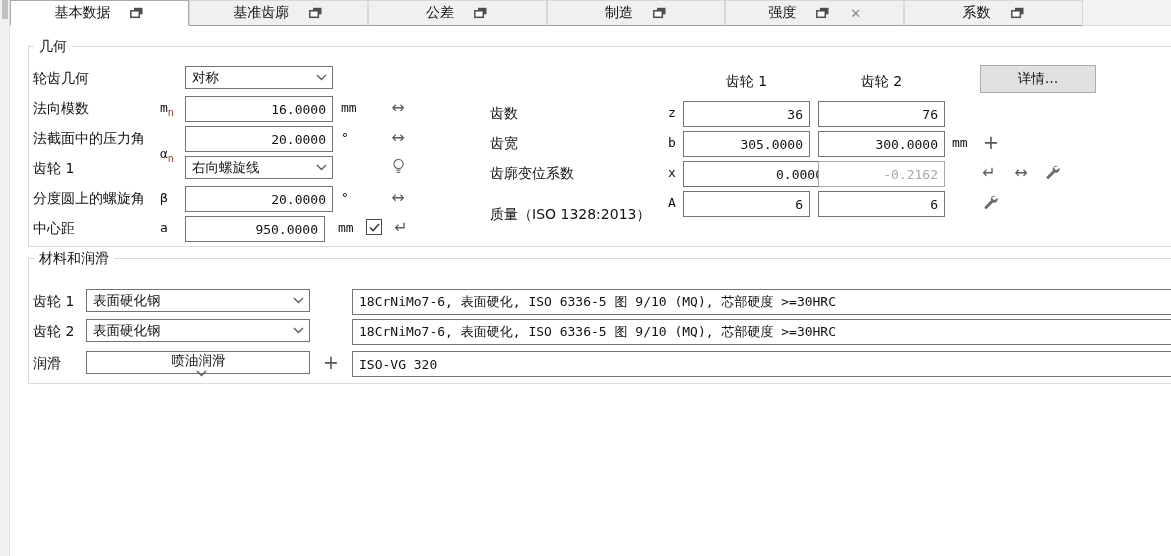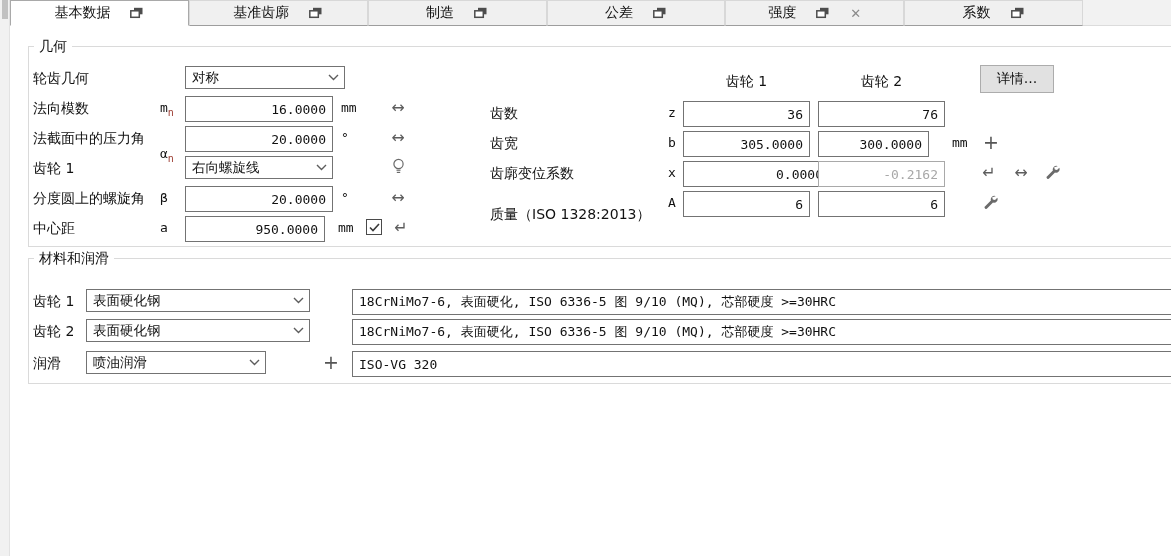--- a/index.html
+++ b/index.html
@@ -73,30 +73,30 @@
     <div class="tab">
       <span class="tab-label">基准齿廓</span>
       <span>
           <svg width="14" height="12" viewBox="0 0 14 12">
             <rect x="4" y="0.8" width="8.5" height="6.5" fill="#4d4d4d"></rect>
             <rect x="0.8" y="3.8" width="8.5" height="6.5" fill="#ffffff" stroke="#4d4d4d" stroke-width="1.5"></rect>
           </svg>
         </span>
     </div>
     <div class="tab">
+      <span class="tab-label">公差</span>
+      <span>
+          <svg width="14" height="12" viewBox="0 0 14 12">
+            <rect x="4" y="0.8" width="8.5" height="6.5" fill="#4d4d4d"></rect>
+            <rect x="0.8" y="3.8" width="8.5" height="6.5" fill="#ffffff" stroke="#4d4d4d" stroke-width="1.5"></rect>
+          </svg>
+        </span>
+    </div>
+    <div class="tab">
       <span class="tab-label">制造</span>
-      <span>
-          <svg width="14" height="12" viewBox="0 0 14 12">
-            <rect x="4" y="0.8" width="8.5" height="6.5" fill="#4d4d4d"></rect>
-            <rect x="0.8" y="3.8" width="8.5" height="6.5" fill="#ffffff" stroke="#4d4d4d" stroke-width="1.5"></rect>
-          </svg>
-        </span>
-    </div>
-    <div class="tab">
-      <span class="tab-label">公差</span>
       <span>
           <svg width="14" height="12" viewBox="0 0 14 12">
             <rect x="4" y="0.8" width="8.5" height="6.5" fill="#4d4d4d"></rect>
             <rect x="0.8" y="3.8" width="8.5" height="6.5" fill="#ffffff" stroke="#4d4d4d" stroke-width="1.5"></rect>
           </svg>
         </span>
     </div>
     <div class="tab">
       <span class="tab-label">强度</span>
       <span>
@@ -116,21 +116,21 @@
           </svg>
         </span>
     </div>
   </div>
   <div class="tabfill"></div>
 
   <div class="groupbox" style="left:28px; top:46px; width:1150px; height:201px;"></div>
   <span class="legend" style="left:34px; top:38px;">几何</span>
 
   <span class="lbl" style="left:33px; top:68px;">轮齿几何</span>
-  <div class="combo" style="left:185px; top:66px; width:160px;">
+  <div class="combo" style="left:185px; top:66px; width:148px;">
     <span>对称</span>
     <span class="chev">
         <svg width="11" height="7" viewBox="0 0 11 7">
           <polyline points="1,1 5.5,5.5 10,1" fill="none" stroke="#5d5d5d" stroke-width="1.4"></polyline>
         </svg>
       </span>
   </div>
 
   <span class="lbl" style="left:33px; top:98px;">法向模数</span>
   <span class="sym" style="left:160px; top:98px;"><span>m</span><sub>n</sub></span>
@@ -173,31 +173,31 @@
   <span class="unit" style="left:338px; top:216px;">mm</span>
   <div class="cb" style="left:366px; top:219px;">
     <svg width="11" height="9" viewBox="0 0 11 9">
         <polyline points="1,4.5 4,7.5 10,1" fill="none" stroke="#3a3a3a" stroke-width="1.6"></polyline>
       </svg>
   </div>
   <span class="gicon" style="left:392px; top:216px; width:18px;">↵</span>
 
   <div class="colhdr" style="left:683px; top:72px; width:127px;">齿轮 1</div>
   <div class="colhdr" style="left:818px; top:72px; width:127px;">齿轮 2</div>
-  <div class="btn" style="left:980px; top:65px; width:74px; height:28px;">详情…</div>
+  <div class="btn" style="left:980px; top:65px; width:116px; height:28px;">详情…</div>
 
   <span class="lbl" style="left:490px; top:103px;">齿数</span>
   <span class="sym" style="left:668px; top:103px;">z</span>
   <div class="field" style="left:683px; top:101px; width:127px;">36</div>
   <div class="field" style="left:818px; top:101px; width:127px;">76</div>
 
   <span class="lbl" style="left:490px; top:133px;">齿宽</span>
   <span class="sym" style="left:668px; top:133px;">b</span>
   <div class="field" style="left:683px; top:131px; width:127px;">305.0000</div>
-  <div class="field" style="left:818px; top:131px; width:111px;">300.0000</div>
+  <div class="field" style="left:818px; top:131px; width:127px;">300.0000</div>
   <span class="unit" style="left:952px; top:131px;">mm</span>
   <span class="gicon plus" style="left:982px; top:131px; width:18px;">+</span>
 
   <span class="lbl" style="left:490px; top:163px;">齿廓变位系数</span>
   <span class="sym" style="left:668px; top:163px;">x</span>
   <div class="field" style="left:683px; top:161px; width:147px;">0.0000</div>
   <div class="field disabled" style="left:818px; top:161px; width:127px;">-0.2162</div>
   <span class="gicon" style="left:980px; top:161px; width:18px;">↵</span>
   <span class="gicon" style="left:1012px; top:161px; width:18px;">↔</span>
   <span style="position:absolute; left:1044px; top:164px;">
@@ -235,21 +235,21 @@
     <span>表面硬化钢</span>
     <span class="chev">
         <svg width="11" height="7" viewBox="0 0 11 7">
           <polyline points="1,1 5.5,5.5 10,1" fill="none" stroke="#5d5d5d" stroke-width="1.4"></polyline>
         </svg>
       </span>
   </div>
   <div class="field left" style="left:352px; top:319px; width:830px;">18CrNiMo7-6, 表面硬化, ISO 6336-5 图 9/10 (MQ), 芯部硬度 &gt;=30HRC</div>
 
   <span class="lbl" style="left:33px; top:353px;">润滑</span>
-  <div class="combo" style="left:86px; top:351px; width:180px;">
+  <div class="combo" style="left:86px; top:351px; width:224px;flex-direction:column;">
     <span>喷油润滑</span>
     <span class="chev">
         <svg width="11" height="7" viewBox="0 0 11 7">
           <polyline points="1,1 5.5,5.5 10,1" fill="none" stroke="#5d5d5d" stroke-width="1.4"></polyline>
         </svg>
       </span>
   </div>
   <span class="gicon plus" style="left:322px; top:351px; width:18px;">+</span>
   <div class="field left" style="left:352px; top:351px; width:830px;">ISO-VG 320</div>
 

